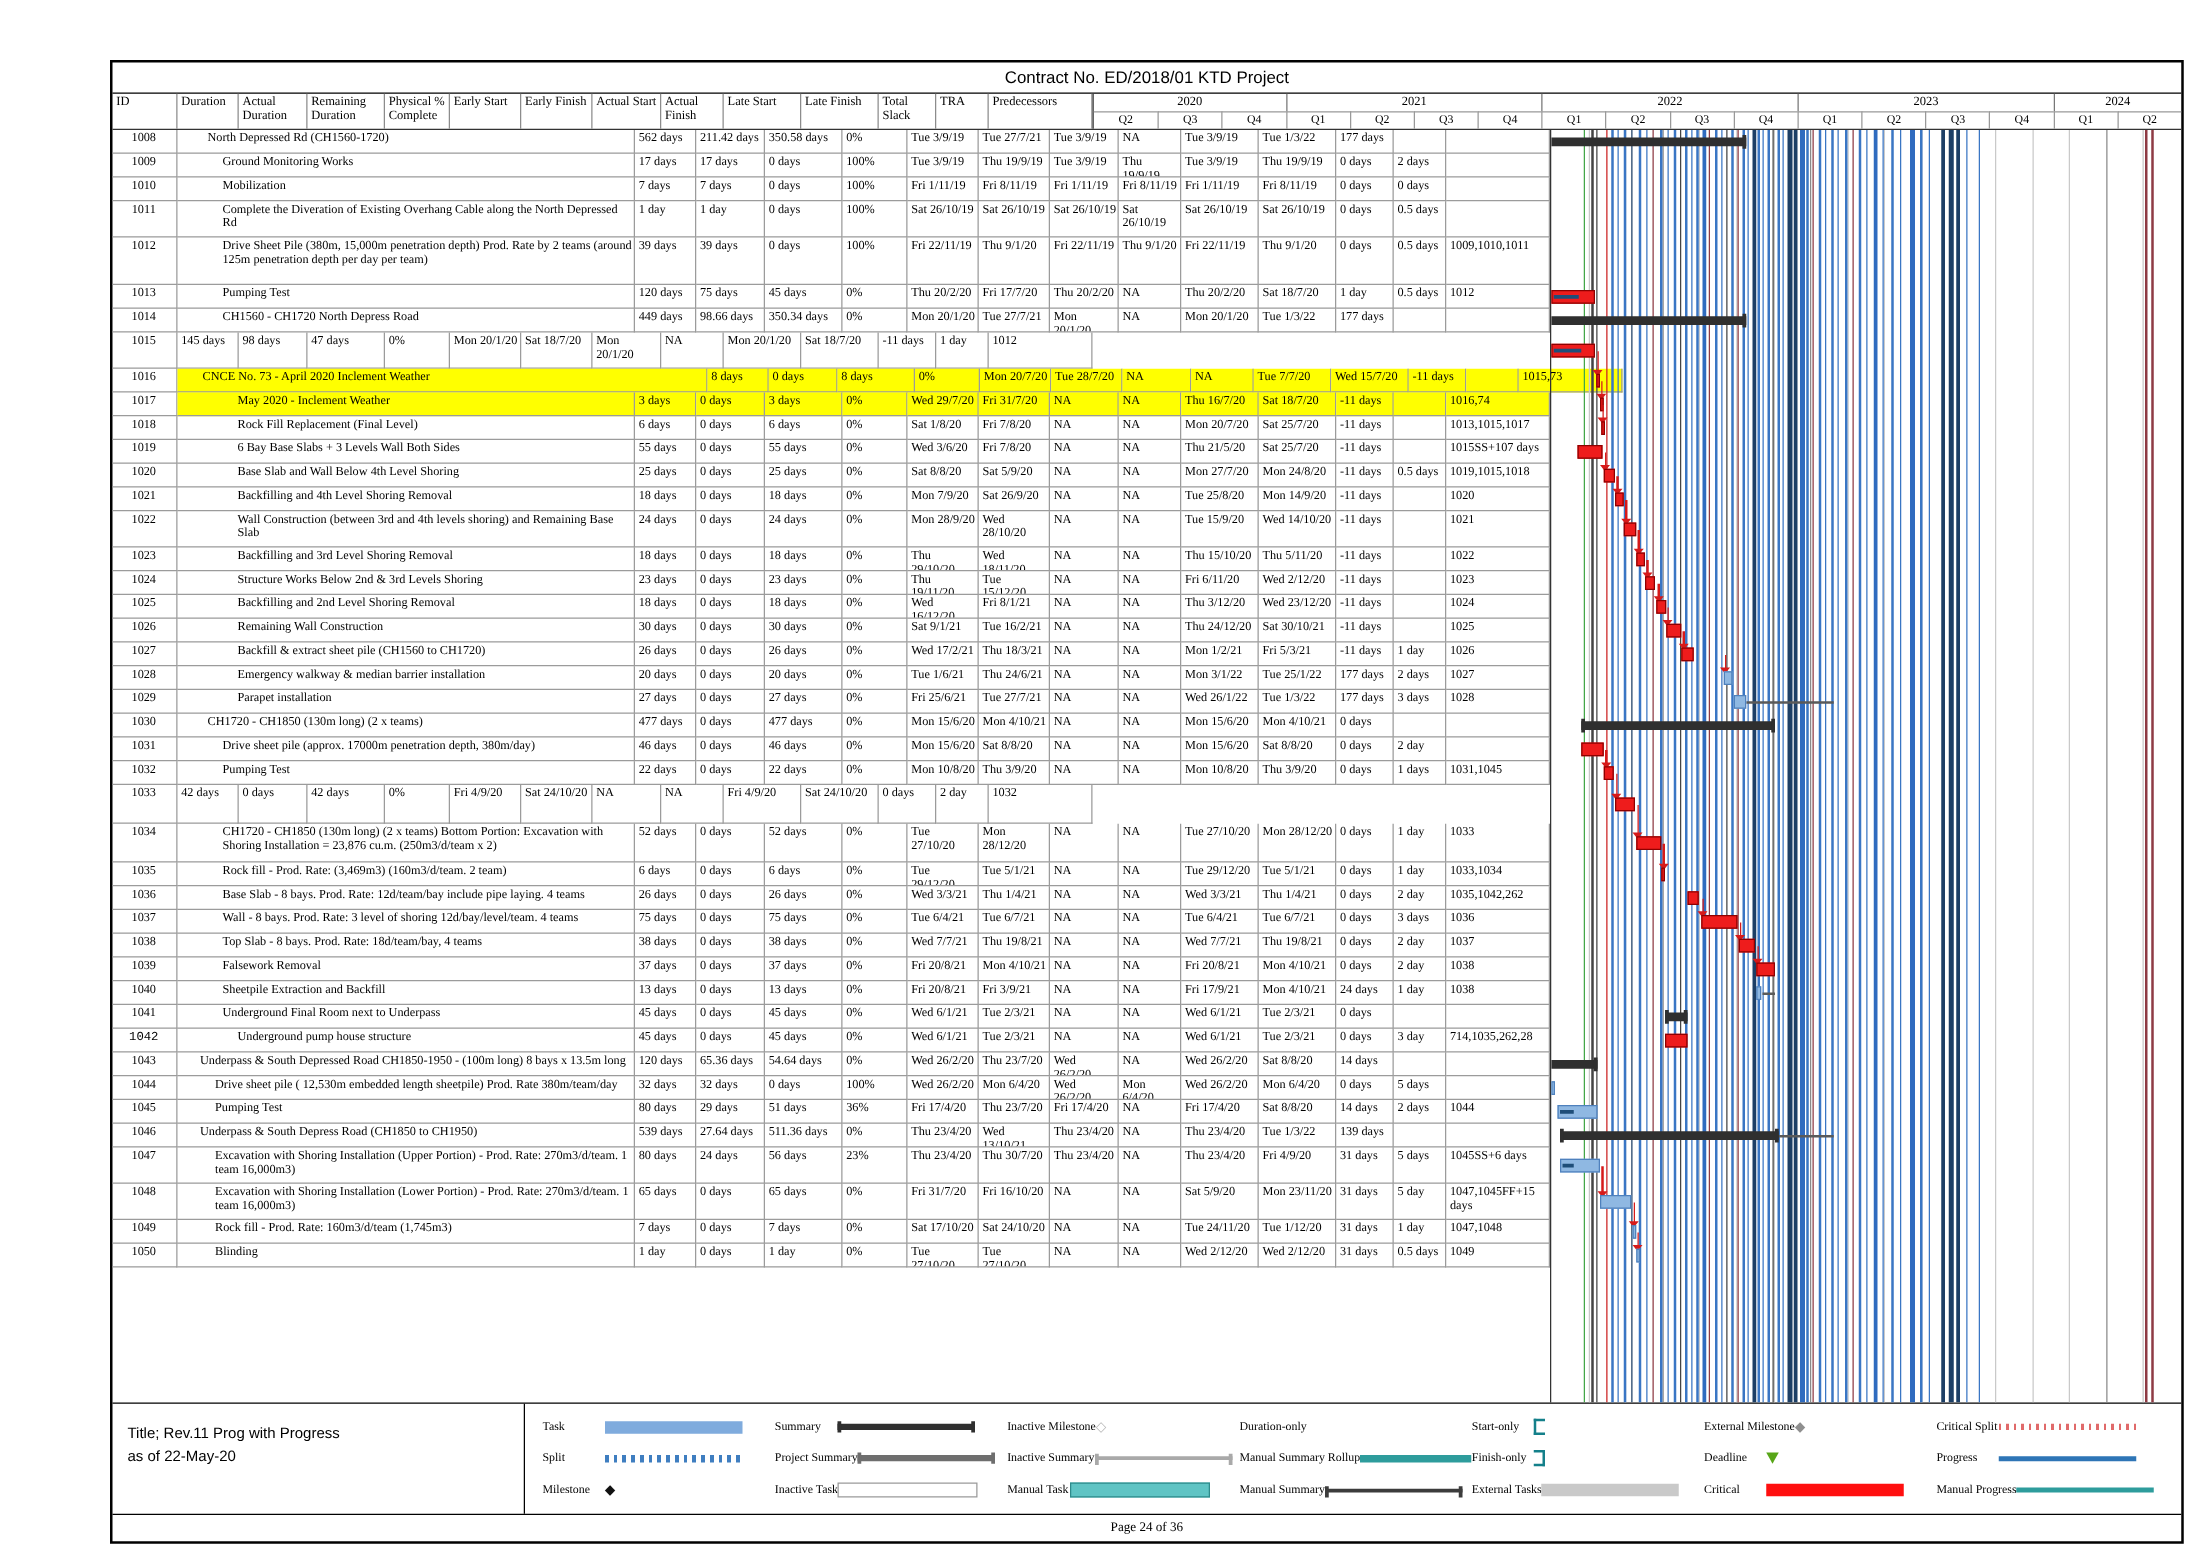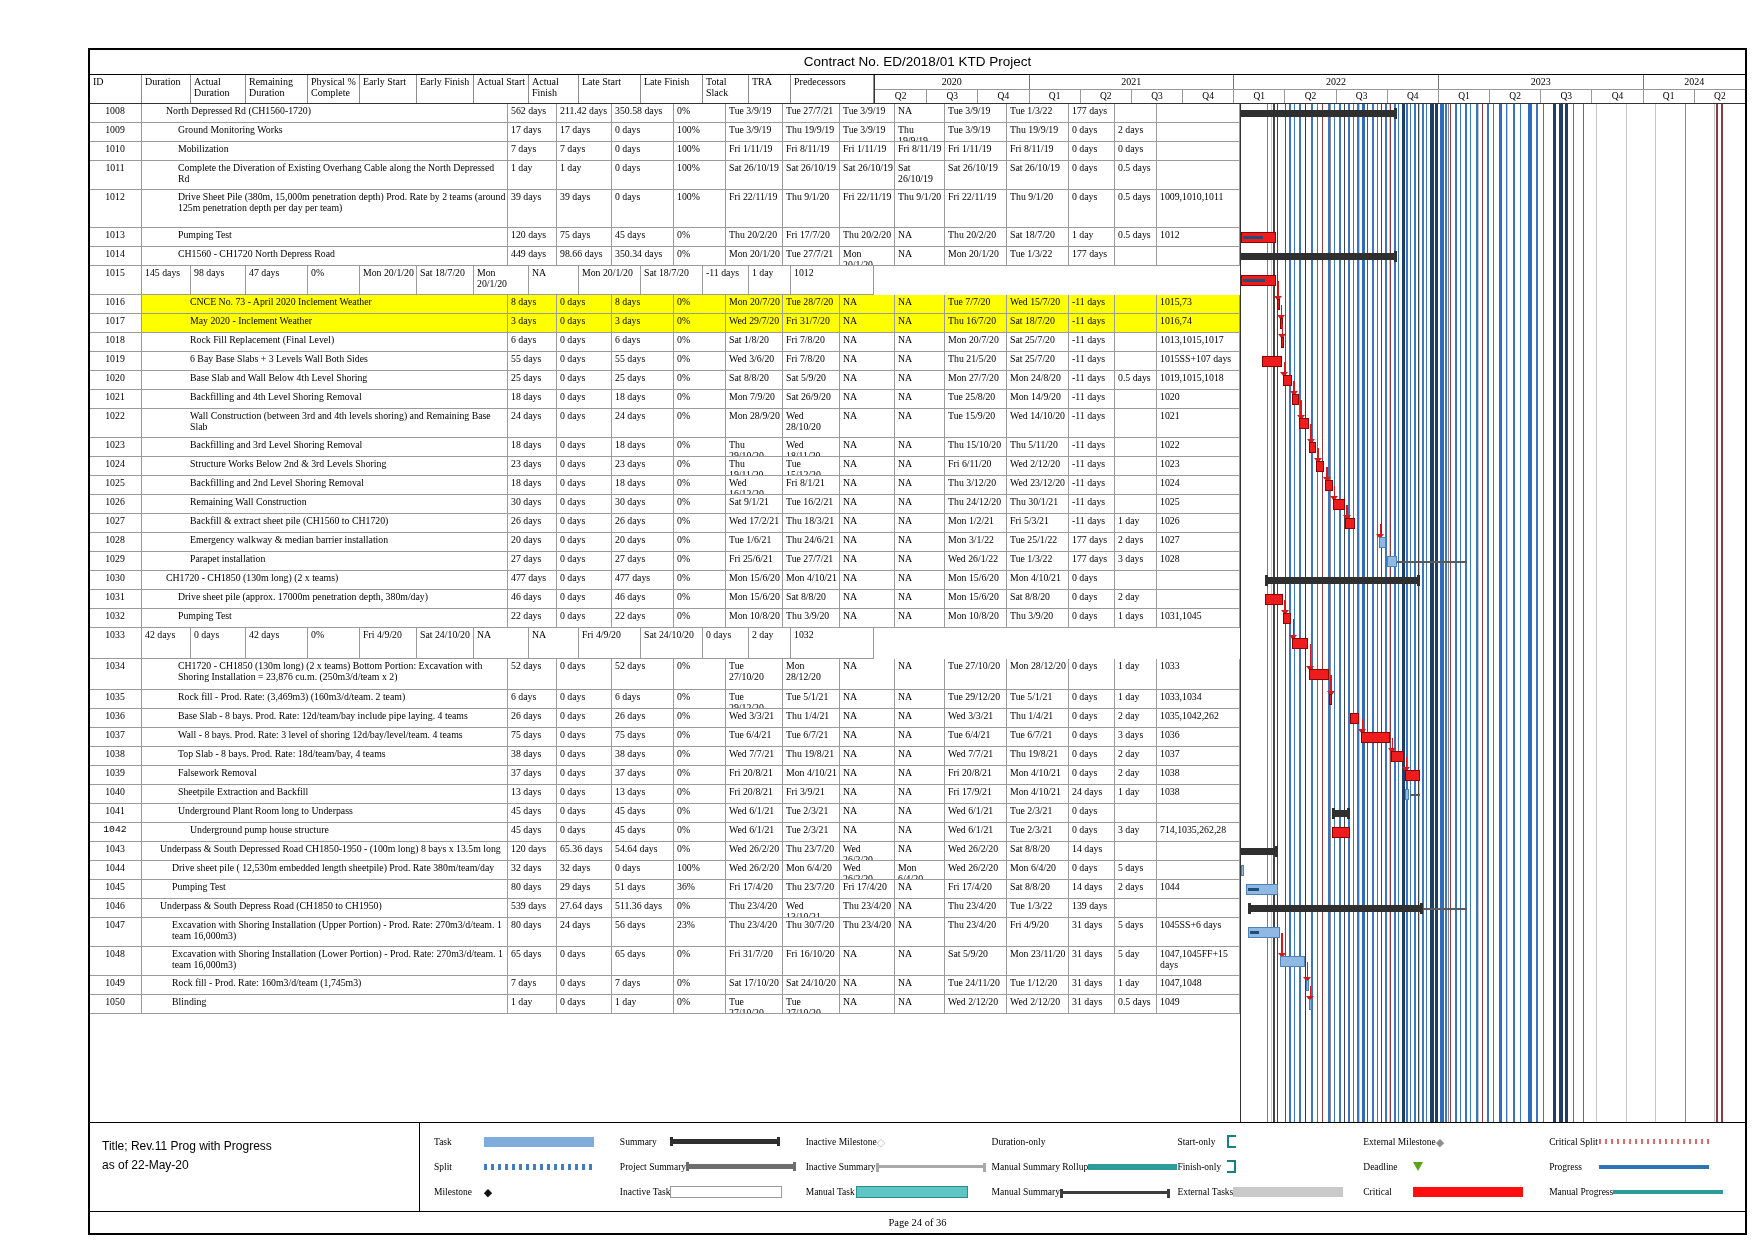--- a/index.html
+++ b/index.html
@@ -256,21 +256,21 @@
             <div class="tcell" style="width: 55px;">Mon 20/1/20</div>
             <div class="tcell" style="width: 50px;">NA</div>
             <div class="tcell" style="width: 62px;">Mon 20/1/20</div>
             <div class="tcell" style="width: 62px;">Sat 18/7/20</div>
             <div class="tcell" style="width: 46px;">-11 days</div>
             <div class="tcell" style="width: 42px;">1 day</div>
             <div class="tcell" style="width: 83px;">1012</div>
           </div>
           <div class="trow" style="height: 19px;">
             <div class="tcell idc" style="width: 52px;">1016</div>
-            <div class="tcell hl" style="width: 366px; padding-left: 48px;">CNCE No. 73 - April 2020 Inclement Weather</div>
+            <div class="tcell hl" style="width: 424px; padding-left: 20px;">CNCE No. 73 - April 2020 Inclement Weather</div>
             <div class="tcell hl" style="width: 49px;">8 days</div>
             <div class="tcell hl" style="width: 55px;">0 days</div>
             <div class="tcell hl" style="width: 62px;">8 days</div>
             <div class="tcell hl" style="width: 52px;">0%</div>
             <div class="tcell hl" style="width: 57px;">Mon 20/7/20</div>
             <div class="tcell hl" style="width: 57px;">Tue 28/7/20</div>
             <div class="tcell hl" style="width: 55px;">NA</div>
             <div class="tcell hl" style="width: 50px;">NA</div>
             <div class="tcell hl" style="width: 62px;">Tue 7/7/20</div>
             <div class="tcell hl" style="width: 62px;">Wed 15/7/20</div>
@@ -436,21 +436,21 @@
             <div class="tcell" style="width: 366px; padding-left: 48px;">Remaining Wall Construction</div>
             <div class="tcell" style="width: 49px;">30 days</div>
             <div class="tcell" style="width: 55px;">0 days</div>
             <div class="tcell" style="width: 62px;">30 days</div>
             <div class="tcell" style="width: 52px;">0%</div>
             <div class="tcell" style="width: 57px;">Sat 9/1/21</div>
             <div class="tcell" style="width: 57px;">Tue 16/2/21</div>
             <div class="tcell" style="width: 55px;">NA</div>
             <div class="tcell" style="width: 50px;">NA</div>
             <div class="tcell" style="width: 62px;">Thu 24/12/20</div>
-            <div class="tcell" style="width: 62px;">Thu 30/1/21</div>
+            <div class="tcell" style="width: 62px;">Sat 30/10/21</div>
             <div class="tcell" style="width: 46px;">-11 days</div>
             <div class="tcell" style="width: 42px;"></div>
             <div class="tcell" style="width: 83px;">1025</div>
           </div>
           <div class="trow" style="height: 19px;">
             <div class="tcell idc" style="width: 52px;">1027</div>
             <div class="tcell" style="width: 366px; padding-left: 48px;">Backfill &amp; extract sheet pile (CH1560 to CH1720)</div>
             <div class="tcell" style="width: 49px;">26 days</div>
             <div class="tcell" style="width: 55px;">0 days</div>
             <div class="tcell" style="width: 62px;">26 days</div>
@@ -680,21 +680,21 @@
             <div class="tcell" style="width: 55px;">NA</div>
             <div class="tcell" style="width: 50px;">NA</div>
             <div class="tcell" style="width: 62px;">Fri 17/9/21</div>
             <div class="tcell" style="width: 62px;">Mon 4/10/21</div>
             <div class="tcell" style="width: 46px;">24 days</div>
             <div class="tcell" style="width: 42px;">1 day</div>
             <div class="tcell" style="width: 83px;">1038</div>
           </div>
           <div class="trow" style="height: 19px;">
             <div class="tcell idc" style="width: 52px;">1041</div>
-            <div class="tcell" style="width: 366px; padding-left: 36px;">Underground Plant Room long to Underpass</div>
+            <div class="tcell" style="width: 366px; padding-left: 36px;">Underground Final Room next to Underpass</div>
             <div class="tcell" style="width: 49px;">45 days</div>
             <div class="tcell" style="width: 55px;">0 days</div>
             <div class="tcell" style="width: 62px;">45 days</div>
             <div class="tcell" style="width: 52px;">0%</div>
             <div class="tcell" style="width: 57px;">Wed 6/1/21</div>
             <div class="tcell" style="width: 57px;">Tue 2/3/21</div>
             <div class="tcell" style="width: 55px;">NA</div>
             <div class="tcell" style="width: 50px;">NA</div>
             <div class="tcell" style="width: 62px;">Wed 6/1/21</div>
             <div class="tcell" style="width: 62px;">Tue 2/3/21</div>

